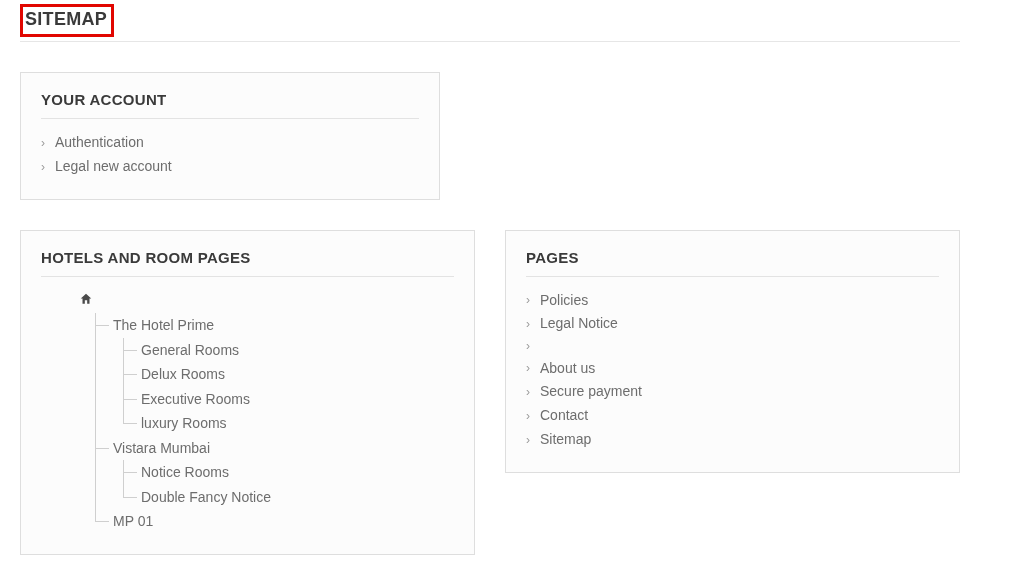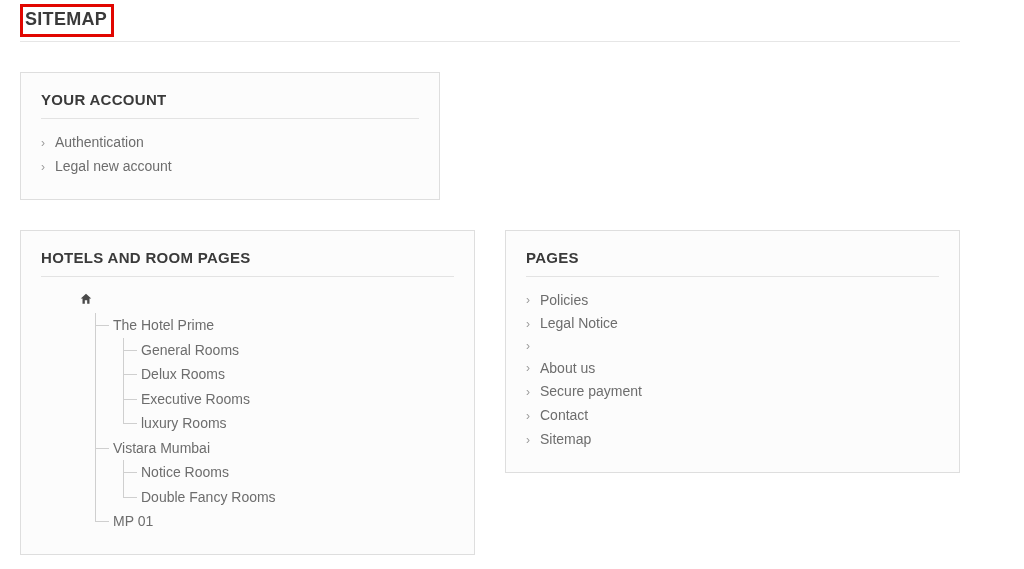--- a/index.html
+++ b/index.html
@@ -163,21 +163,21 @@
               </span>
               <ul class="children root-children" id="hotel-tree">
                   <li><span class="node-label">The Hotel Prime</span><ul class="children">
                       <li><span class="node-label">General Rooms</span></li>
                       <li><span class="node-label">Delux Rooms</span></li>
                       <li><span class="node-label">Executive Rooms</span></li>
                       <li><span class="node-label">luxury Rooms</span></li>
                     </ul></li>
                   <li><span class="node-label">Vistara Mumbai</span><ul class="children">
                       <li><span class="node-label">Notice Rooms</span></li>
-                      <li><span class="node-label">Double Fancy Rooms</span></li>
+                      <li><span class="node-label">Double Fancy Notice</span></li>
                     </ul></li>
                   <li><span class="node-label">MP 01</span></li>
                 </ul>
             </li>
           </ul>
         </div>
       </div>
     </div>
     <div class="col">
       <div class="card hl-red-block">

